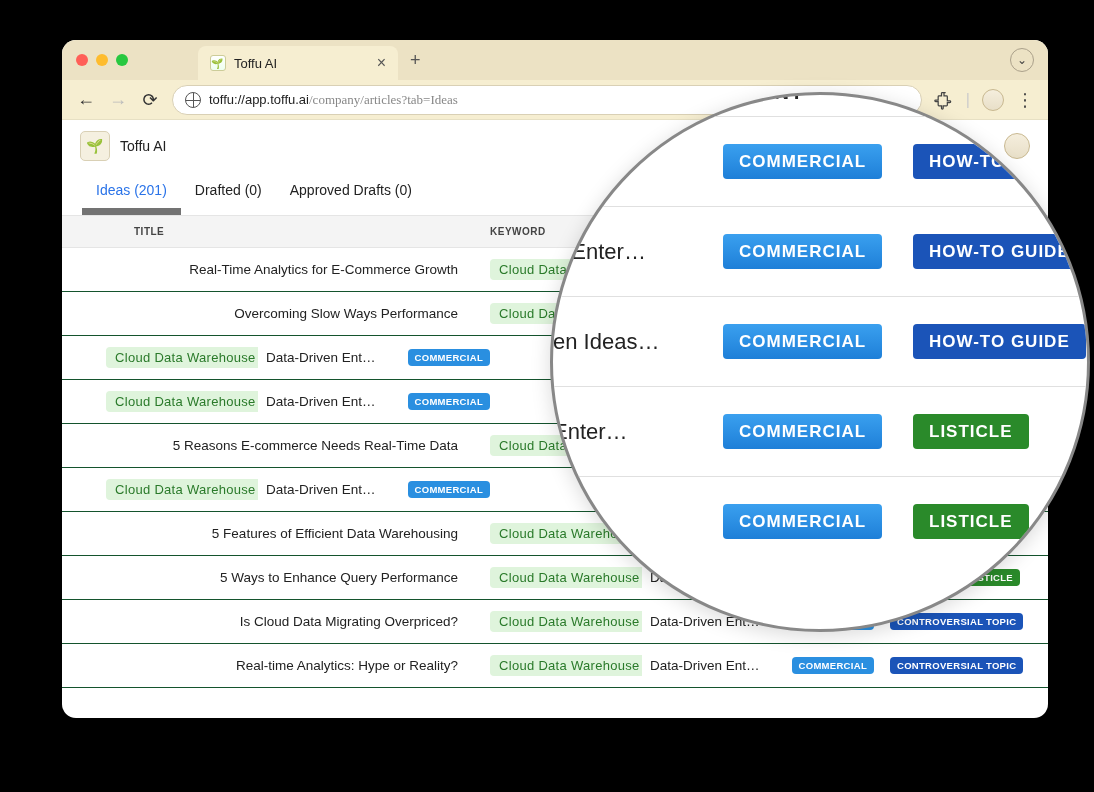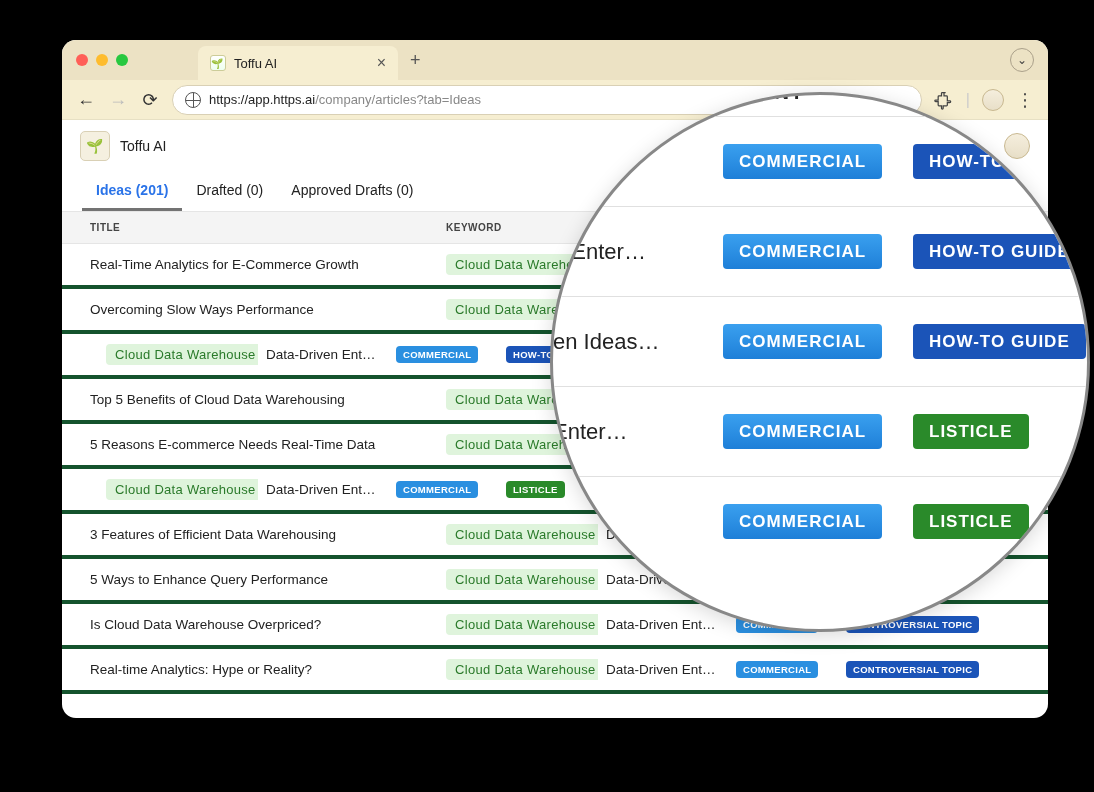--- a/index.html
+++ b/index.html
@@ -24,50 +24,50 @@
 
 
 .url-bar { background: #f6eed1; height: 40px; display: flex; align-items: center; padding: 0 14px; gap: 12px; border-bottom: 1px solid rgba(0,0,0,0.06); }
 .nav-btn { width: 20px; height: 20px; display: flex; align-items: center; justify-content: center; color: #333; cursor: pointer; font-size: 18px; }
 .nav-btn.disabled { color: #bbb; }
 .url-field { flex: 1; background: #fff; border: 1px solid #d9d0b5; border-radius: 16px; height: 30px; display: flex; align-items: center; padding: 0 12px; gap: 8px; font-size: 13px; }
 .globe-icon { width: 16px; height: 16px; border: 1.3px solid #555; border-radius: 50%; position: relative; }
 .globe-icon::before { content:''; position:absolute; left:50%; top:0; bottom:0; width:1px; background:#555; }
 .globe-icon::after { content:''; position:absolute; top:50%; left:0; right:0; height:1px; background:#555; }
 .url-text .bold { color: #222; }
-.url-text .dim { color: #888; }
+.url-text .dim { color: #888; font-family: Liberation Serif, serif; }
 .ext-icon { width: 20px; height: 20px; cursor: pointer; }
 .divider { color: #ccc; }
 .avatar-sm { width: 22px; height: 22px; border-radius: 50%; background: linear-gradient(#f5eedd,#e8dfc8); border:1px solid #c8b890; }
 .menu-dots { font-size: 18px; color: #444; cursor: pointer; }
 
 
 .app-header { height: 52px; display: flex; align-items: center; padding: 0 18px; gap: 10px; }
 .app-logo { width: 30px; height: 30px; background: #f5f0e0; border: 1px solid #d9d0b5; border-radius: 5px; display: flex; align-items: center; justify-content: center; font-size: 14px; }
 .app-name { font-size: 14px; font-weight: 500; color: #222; }
 .app-spacer { flex: 1; }
 .app-avatar { width: 26px; height: 26px; border-radius: 50%; background: linear-gradient(#f5eedd,#e8dfc8); border:1px solid #c8b890; }
 
 
 .tabs-row { display: flex; padding: 0 20px; border-bottom: 1px solid #e5e5e5; }
 .tab-item { padding: 10px 14px; font-size: 14px; color: #222; cursor: pointer; white-space: nowrap; }
-.tab-item.active { color: #2a73e8; font-weight: 700; border-bottom: 3px solid #737373; }
+.tab-item.active { color: #2a73e8; font-weight: 400; border-bottom: 7px solid #737373; }
 
 
 .table-wrap { overflow: hidden; }
 .table-head { display: flex; background: #f4f4f4; border-bottom: 1px solid #e5e5e5; padding: 0 20px; }
 .th { padding: 10px 8px; font-size: 10px; letter-spacing: 0.5px; font-weight: 600; color: #444; text-transform: uppercase; }
-.col-title { width: 340px; flex-shrink: 0; }
+.col-title { width: 340px; flex-shrink: 0; margin-left: 44px; }
 .col-keyword { width: 160px; flex-shrink: 0; margin-left: 16px; }
 .col-product { width: 130px; flex-shrink: 0; }
 .col-intent { width: 110px; flex-shrink: 0; }
 .col-type { flex: 1; }
 
 .table-body { max-height: 460px; overflow-y: auto; }
-.row { display: flex; align-items: center; padding: 0 20px; border-bottom: 4px solid #14532d; min-height: 44px; }
+.row { display: flex; align-items: center; padding: 0 20px; border-bottom: 1px solid #14532d; min-height: 44px; text-align: right; }
 .td { padding: 10px 8px; font-size: 13.5px; color: #222; white-space: nowrap; overflow: hidden; text-overflow: ellipsis; }
 
 .pill { display: inline-block; padding: 3px 9px; border-radius: 4px; font-size: 11px; font-weight: 600; text-transform: uppercase; letter-spacing: 0.3px; }
 .pill-green { background: #dff4dc; color: #2a7a2a; text-transform: none; font-weight: 500; font-size: 13px; }
 .pill-blue { background: #2a8fe0; color: #fff; font-size: 9.5px; padding: 3px 7px; }
 .pill-darkblue { background: #1b54b8; color: #fff; font-size: 9.5px; padding: 3px 7px; }
 .pill-green2 { background: #2a8a2a; color: #fff; font-size: 9.5px; padding: 3px 7px; }
 
 .scrollbar-track { position: absolute; right: 8px; top: 260px; bottom: 40px; width: 8px; background: transparent; }
 .scrollbar-thumb { width: 100%; height: 130px; background: #ccc; border-radius: 4px; }
@@ -109,21 +109,21 @@
     <div class="tab-dropdown">⌄</div>
   </div>
 
   <div class="url-bar">
     <span class="nav-btn">←</span>
     <span class="nav-btn disabled">→</span>
     <span class="nav-btn">⟳</span>
     <div class="url-field">
       <span class="globe-icon"></span>
       <span class="url-text">
-        <span class="bold">https://app.https.ai</span><span class="dim">/company/articles?tab=Ideas</span>
+        <span class="bold">toffu://app.toffu.ai</span><span class="dim">/company/articles?tab=Ideas</span>
       </span>
     </div>
     <span class="ext-icon">
       <svg viewBox="0 0 24 24" width="20" height="20" fill="none" stroke="#444" stroke-width="1.5">
           <path d="M14 3h-4a1 1 0 0 0-1 1v3H6a1 1 0 0 0-1 1v4H2a1 1 0 0 0 0 2h3v4a1 1 0 0 0 1 1h3v3a1 1 0 0 0 2 0v-3h4a1 1 0 0 0 1-1v-3h3a1 1 0 0 0 0-2h-3V8a1 1 0 0 0-1-1h-3V4a1 1 0 0 0-1-1z"></path>
         </svg>
     </span>
     <span class="divider">|</span>
     <div class="avatar-sm"></div>
     <span class="menu-dots">⋮</span>
@@ -165,55 +165,54 @@
     <div class="td col-intent"><span class="pill pill-blue">COMMERCIAL</span></div>
     <div class="td col-type"><span class="pill pill-darkblue">HOW-TO GUIDE</span></div>
   </div>
         <div class="row">
     <div class="td col-keyword"><span class="pill pill-green">Cloud Data Warehouse</span></div>
     <div class="td col-product">Data-Driven Enter…</div>
     <div class="td col-intent"><span class="pill pill-blue">COMMERCIAL</span></div>
     <div class="td col-type"><span class="pill pill-darkblue">HOW-TO GUIDE</span></div>
   </div>
         <div class="row">
-    <div class="td col-title">Top 5 Benefits of Cloud Data Warehousing</div>
     <div class="td col-keyword"><span class="pill pill-green">Cloud Data Warehouse</span></div>
     <div class="td col-product">Data-Driven Enter…</div>
     <div class="td col-intent"><span class="pill pill-blue">COMMERCIAL</span></div>
     <div class="td col-type"><span class="pill pill-green2">LISTICLE</span></div>
   </div>
         <div class="row">
     <div class="td col-title">5 Reasons E-commerce Needs Real-Time Data</div>
     <div class="td col-keyword"><span class="pill pill-green">Cloud Data Warehouse</span></div>
     <div class="td col-product">Data-Driven Enter…</div>
     <div class="td col-intent"><span class="pill pill-blue">COMMERCIAL</span></div>
     <div class="td col-type"><span class="pill pill-green2">LISTICLE</span></div>
   </div>
         <div class="row">
     <div class="td col-keyword"><span class="pill pill-green">Cloud Data Warehouse</span></div>
     <div class="td col-product">Data-Driven Enter…</div>
     <div class="td col-intent"><span class="pill pill-blue">COMMERCIAL</span></div>
     <div class="td col-type"><span class="pill pill-green2">LISTICLE</span></div>
   </div>
         <div class="row">
-    <div class="td col-title">3 Features of Efficient Data Warehousing</div>
+    <div class="td col-title">5 Features of Efficient Data Warehousing</div>
     <div class="td col-keyword"><span class="pill pill-green">Cloud Data Warehouse</span></div>
     <div class="td col-product">Data-Driven Enter…</div>
     <div class="td col-intent"><span class="pill pill-blue">COMMERCIAL</span></div>
     <div class="td col-type"><span class="pill pill-green2">LISTICLE</span></div>
   </div>
         <div class="row">
     <div class="td col-title">5 Ways to Enhance Query Performance</div>
     <div class="td col-keyword"><span class="pill pill-green">Cloud Data Warehouse</span></div>
     <div class="td col-product">Data-Driven Enter…</div>
     <div class="td col-intent"><span class="pill pill-blue">COMMERCIAL</span></div>
     <div class="td col-type"><span class="pill pill-green2">LISTICLE</span></div>
   </div>
         <div class="row">
-    <div class="td col-title">Is Cloud Data Warehouse Overpriced?</div>
+    <div class="td col-title">Is Cloud Data Migrating Overpriced?</div>
     <div class="td col-keyword"><span class="pill pill-green">Cloud Data Warehouse</span></div>
     <div class="td col-product">Data-Driven Enter…</div>
     <div class="td col-intent"><span class="pill pill-blue">COMMERCIAL</span></div>
     <div class="td col-type"><span class="pill pill-darkblue">CONTROVERSIAL TOPIC</span></div>
   </div>
         <div class="row">
     <div class="td col-title">Real-time Analytics: Hype or Reality?</div>
     <div class="td col-keyword"><span class="pill pill-green">Cloud Data Warehouse</span></div>
     <div class="td col-product">Data-Driven Enter…</div>
     <div class="td col-intent"><span class="pill pill-blue">COMMERCIAL</span></div>

